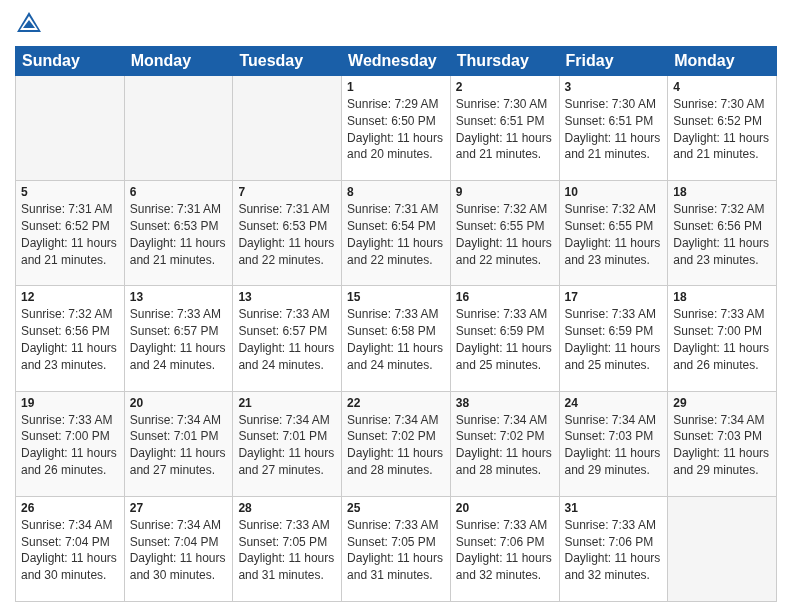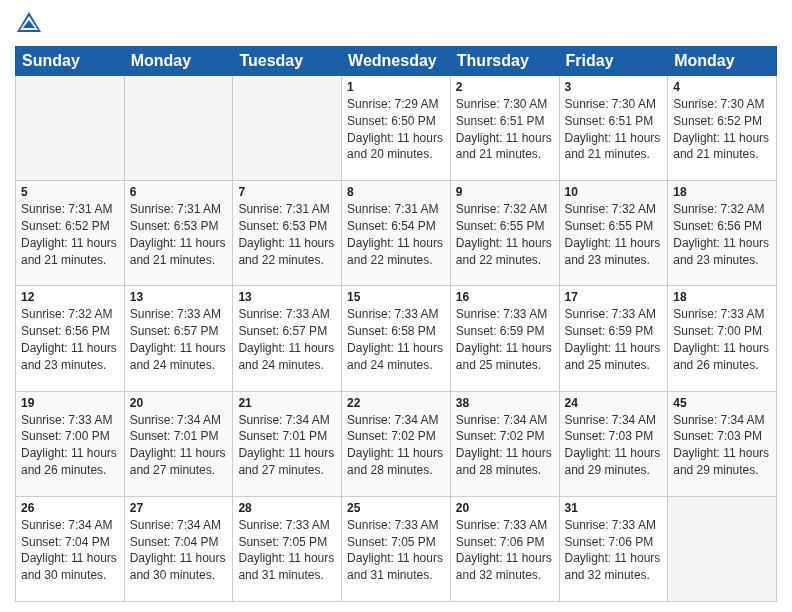--- a/index.html
+++ b/index.html
@@ -299,21 +299,21 @@
 and 28 minutes.</div>
           </td>
           <td>
             <div class="day-number">24</div>
             <div class="cell-text" style="white-space: pre-line;">Sunrise: 7:34 AM
 Sunset: 7:03 PM
 Daylight: 11 hours
 and 29 minutes.</div>
           </td>
           <td>
-            <div class="day-number">45</div>
+            <div class="day-number">29</div>
             <div class="cell-text" style="white-space: pre-line;">Sunrise: 7:34 AM
 Sunset: 7:03 PM
 Daylight: 11 hours
 and 29 minutes.</div>
           </td>
         </tr>
         <tr>
           <td>
             <div class="day-number">26</div>
             <div class="cell-text" style="white-space: pre-line;">Sunrise: 7:34 AM

